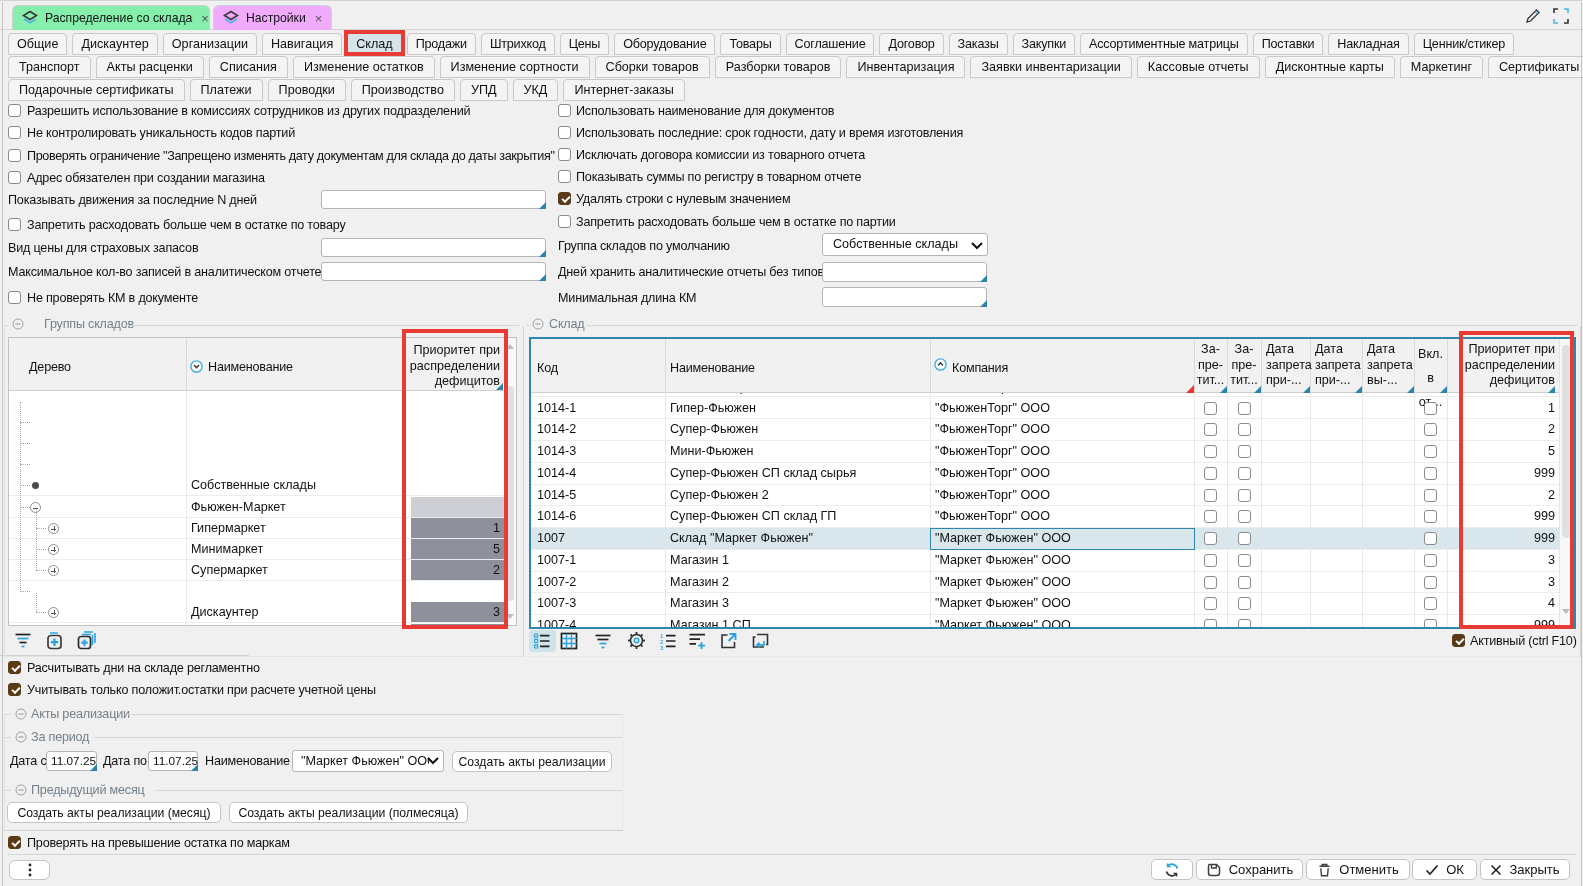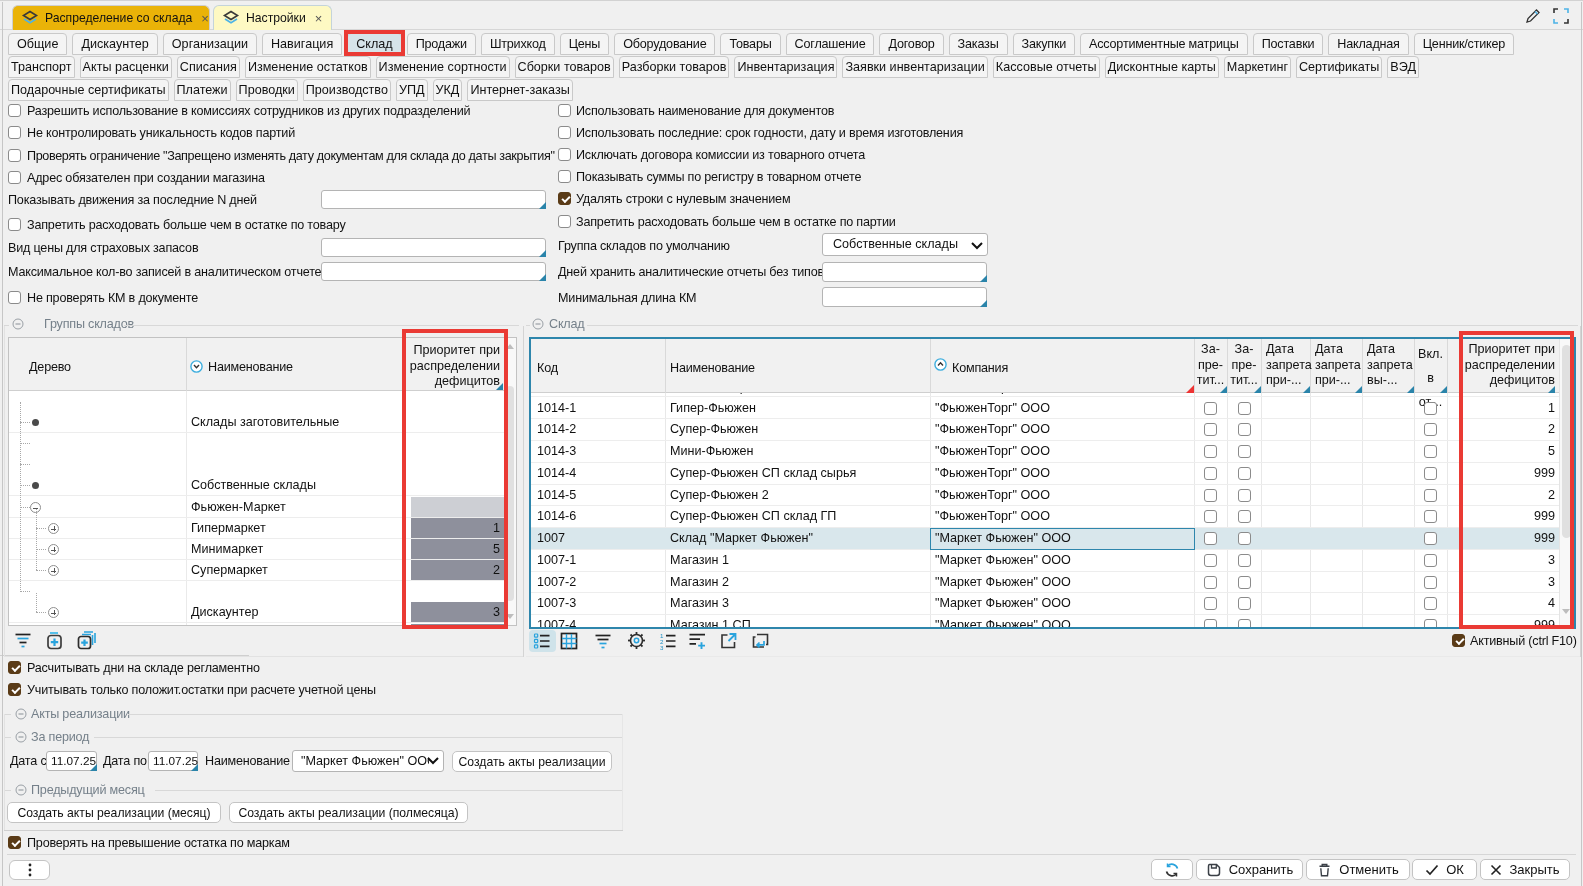--- a/index.html
+++ b/index.html
@@ -1,22 +1,22 @@
 <!DOCTYPE html>
 <html><head>
 <meta charset="utf-8">
 <style>
 *{margin:0;padding:0;box-sizing:border-box}
 html,body{width:1583px;height:886px;overflow:hidden}
 body{background:#f0f0f0;font-family:"Liberation Sans",sans-serif;font-size:12.6px;color:#111;position:relative}
 .abs{position:absolute}
 
 #doctabs{position:absolute;left:0;top:0;width:1583px;height:30px;border-bottom:1px solid #d6d6d6;background:#f0f0f0}
-.dtab{position:absolute;top:5px;height:25px;border:1px solid #cfcfcf;border-bottom:none;border-radius:6px 6px 0 0;background:#eab308;display:flex;align-items:center;font-size:12.2px;white-space:nowrap}
-.dtab.act{background:#fef9c3;border-color:#c4d4da}
+.dtab{position:absolute;top:5px;height:25px;border:1px solid #cfcfcf;border-bottom:none;border-radius:6px 6px 0 0;background:#86efac;display:flex;align-items:center;font-size:12.2px;white-space:nowrap}
+.dtab.act{background:#f0abfc;border-color:#c4d4da}
 .dtab .x{color:#555;font-size:13px;margin-left:9px}
 .dtab svg{flex-shrink:0}
 
 .trow{position:absolute;left:8px;display:flex;gap:5px}
 .stab{height:22px;line-height:20px;padding:0 8px;border:1px solid #c9c9c9;border-radius:4px 4px 0 0;background:#f4f4f4;white-space:nowrap}
 .stab.act{background:#d6e4e9;border-color:#bfd2d9}
 
 .cbx{position:absolute;width:13px;height:13px;border:1px solid #8b8b8b;border-radius:3px;background:#fff}
 .cbx.on{background:#5a3b17;border-color:#5a3b17}
 .cbx.on:after{content:"";position:absolute;left:2.5px;top:2.5px;width:6px;height:3px;border-left:2px solid #fff;border-bottom:2px solid #fff;transform:rotate(-45deg)}
@@ -30,21 +30,21 @@
 .hline{position:absolute;height:1px}
 .redbox{position:absolute;border:4px solid #ea3a34;z-index:60}
 .num{text-align:right}
 .thumb{position:absolute;background:#e0e0e0;border-radius:5px}
 .sbtrack{position:absolute;background:#f8f8f8;border-left:1px solid #e4e4e4}
 .tri-up{position:absolute;width:0;height:0;border-left:4px solid transparent;border-right:4px solid transparent;border-bottom:5px solid #bdbdbd}
 .tri-dn{position:absolute;width:0;height:0;border-left:4px solid transparent;border-right:4px solid transparent;border-top:5px solid #bdbdbd}
 .corner{position:absolute;right:0;bottom:0;width:0;height:0;border-left:7px solid transparent;border-bottom:7px solid #2a84aa}
 .cornerR{position:absolute;right:0;bottom:0;width:0;height:0;border-left:8px solid transparent;border-bottom:8px solid #e33}
 .btn{position:absolute;background:#fff;border:1px solid #c4c4c4;border-radius:5px;display:flex;align-items:center;justify-content:center;font-size:13px;white-space:nowrap}
-#row2 .stab,#row3 .stab{padding:0 2px}
+#row2 .stab,#row3 .stab{padding:0 10px}
 .lrow{position:absolute;left:0;width:495px;height:21px;border-bottom:1px solid #ededed}
 .ltext{position:absolute;left:182px;top:0;line-height:20px;white-space:nowrap}
 .prio{position:absolute;left:402px;width:93px;height:20px;line-height:20px;text-align:right;padding-right:4px}
 .pl{background:#cdcfd4}
 .pd{background:#8e909c}
 .tmin,.tplus{position:absolute;width:11px;height:11px;border:1px solid #8f8f8f;border-radius:50%;background:#fff}
 .tmin:after{content:"";position:absolute;left:2px;top:4.5px;width:5px;height:1px;background:#555}
 .tplus:after{content:"";position:absolute;left:2px;top:4.5px;width:5px;height:1px;background:#555}
 .tplus:before{content:"";position:absolute;left:4.5px;top:2px;width:1px;height:5px;background:#555}
 .bull{position:absolute;width:7px;height:7px;border-radius:50%;background:#4a4a4a}
@@ -187,24 +187,20 @@
   <div class="lbl" style="left:20px;top:22px">Дерево</div>
   <svg class="abs" style="left:181px;top:22px" width="13" height="13" viewBox="0 0 13 13">
       <circle cx="6.5" cy="6.5" r="5.6" fill="#fff" stroke="#3eaede" stroke-width="1.4"></circle>
       <path d="M4 5 L6.5 7.8 L9 5" fill="none" stroke="#333" stroke-width="1.4"></path>
     </svg>
   <div class="lbl" style="left:199px;top:22px">Наименование</div>
   <div class="abs" style="left:380px;top:5px;width:111px;text-align:right;line-height:15.5px">Приоритет при<br>распределении<br>дефицитов</div>
   <div class="corner" style="right:13px;bottom:235px"></div>
   <div class="vline" style="left:177px;top:53px;height:234px;background:#eaeaea"></div>
 
-  <div class="lrow" style="top:74px">
-      <span class="bull" style="left:23px;top:7px"></span>
-      <span class="ltext">Склады заготовительные</span>
-    </div>
   <div class="lrow" style="top:137px">
       <span class="bull" style="left:23px;top:7px"></span>
       <span class="ltext">Собственные склады</span>
     </div>
   <div class="lrow" style="top:159px">
       <span class="tmin" style="left:21px;top:5px"></span>
       <span class="ltext">Фьюжен-Маркет</span>
       <span class="prio pl"></span>
     </div>
   <div class="lrow" style="top:180px">

